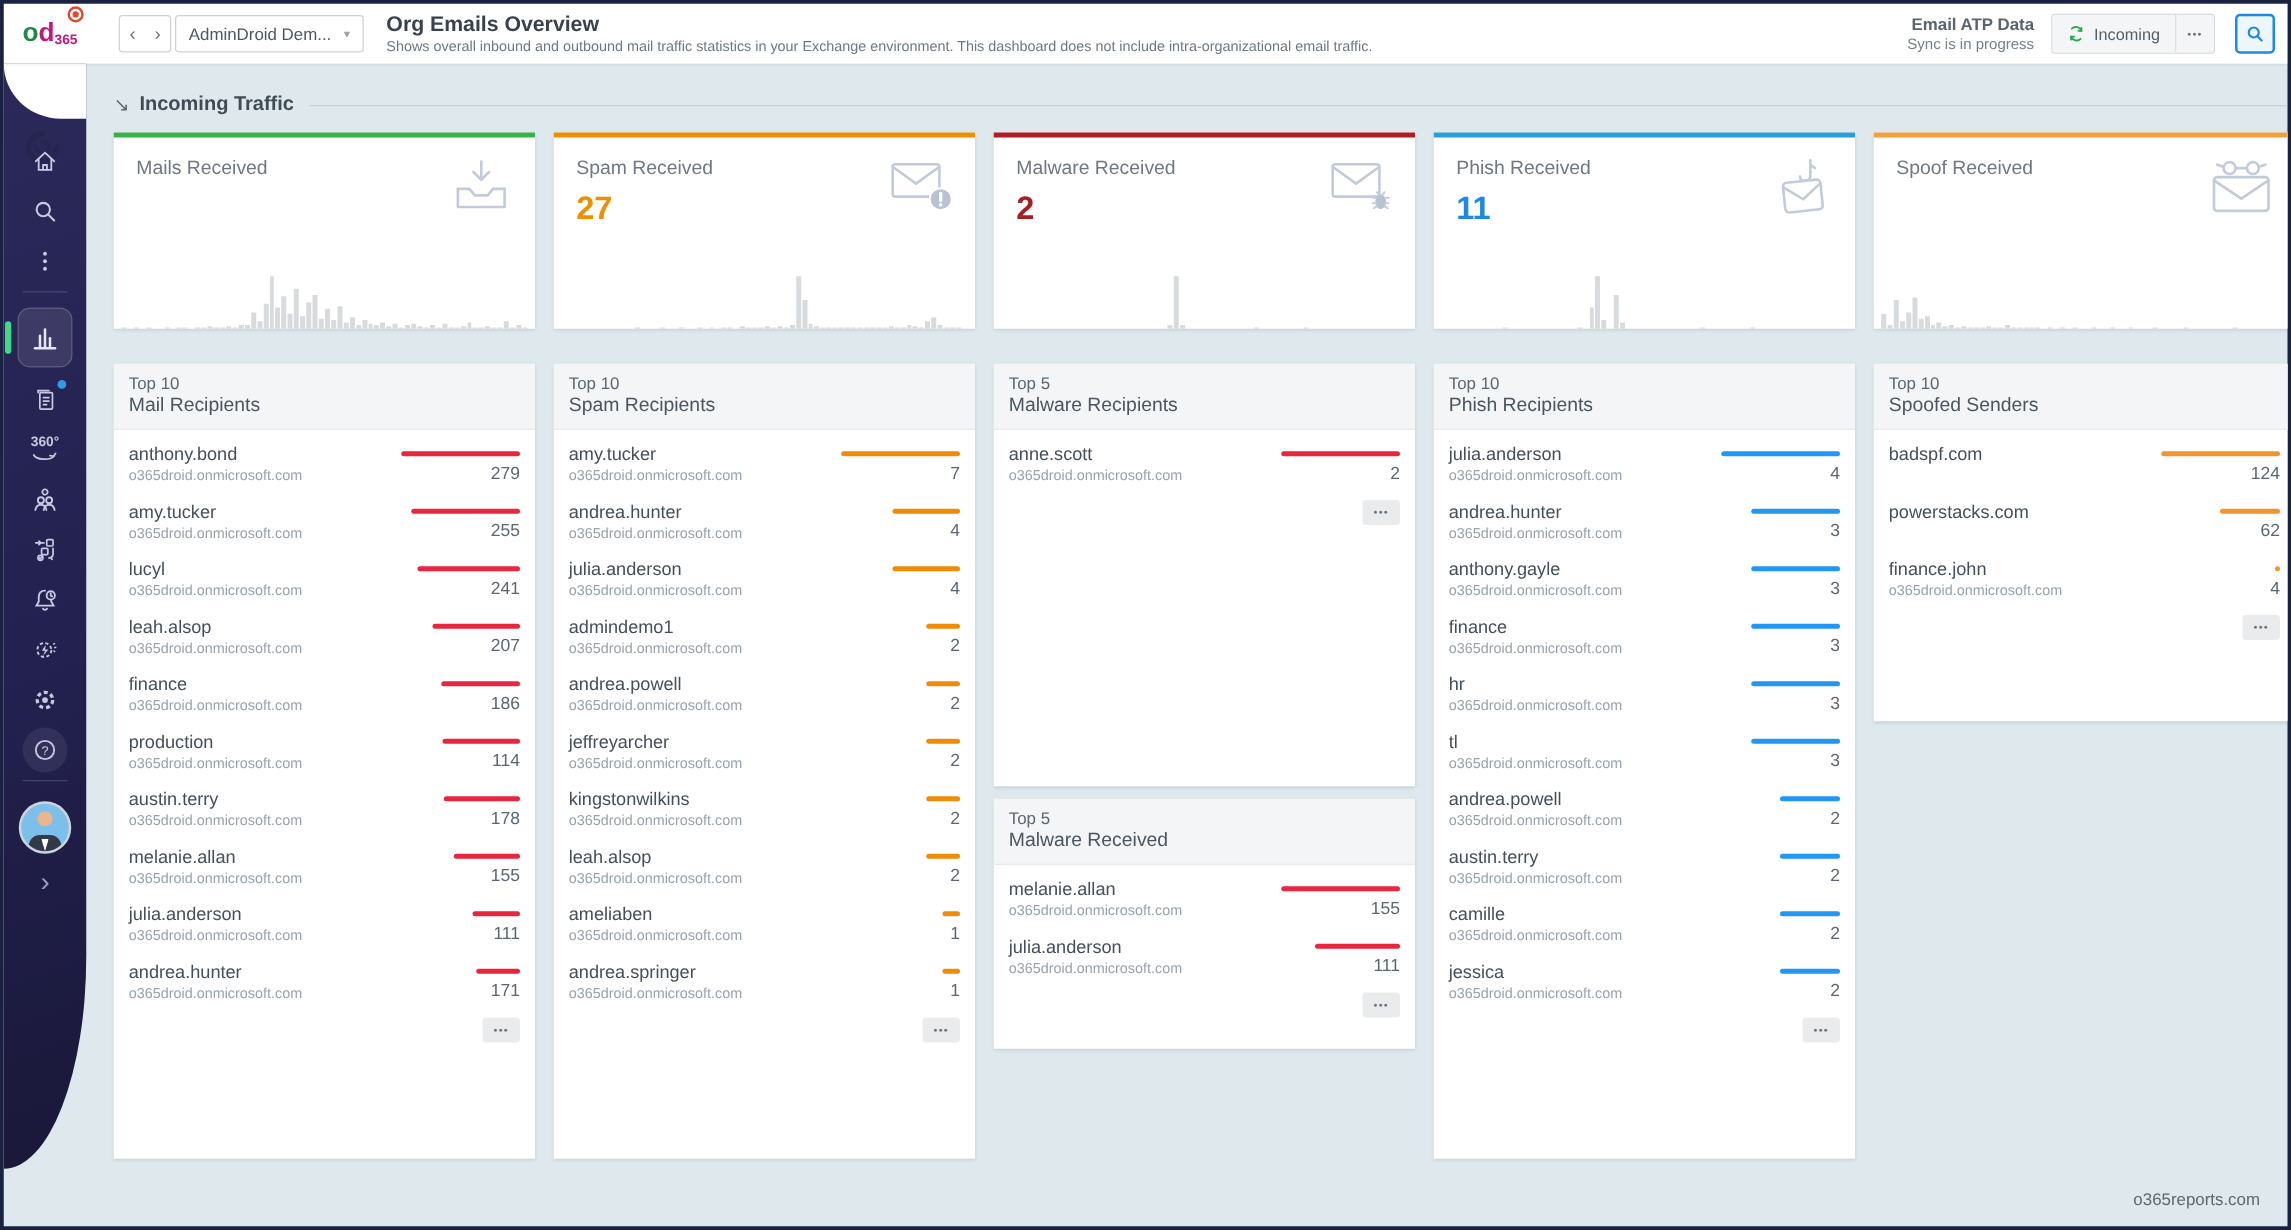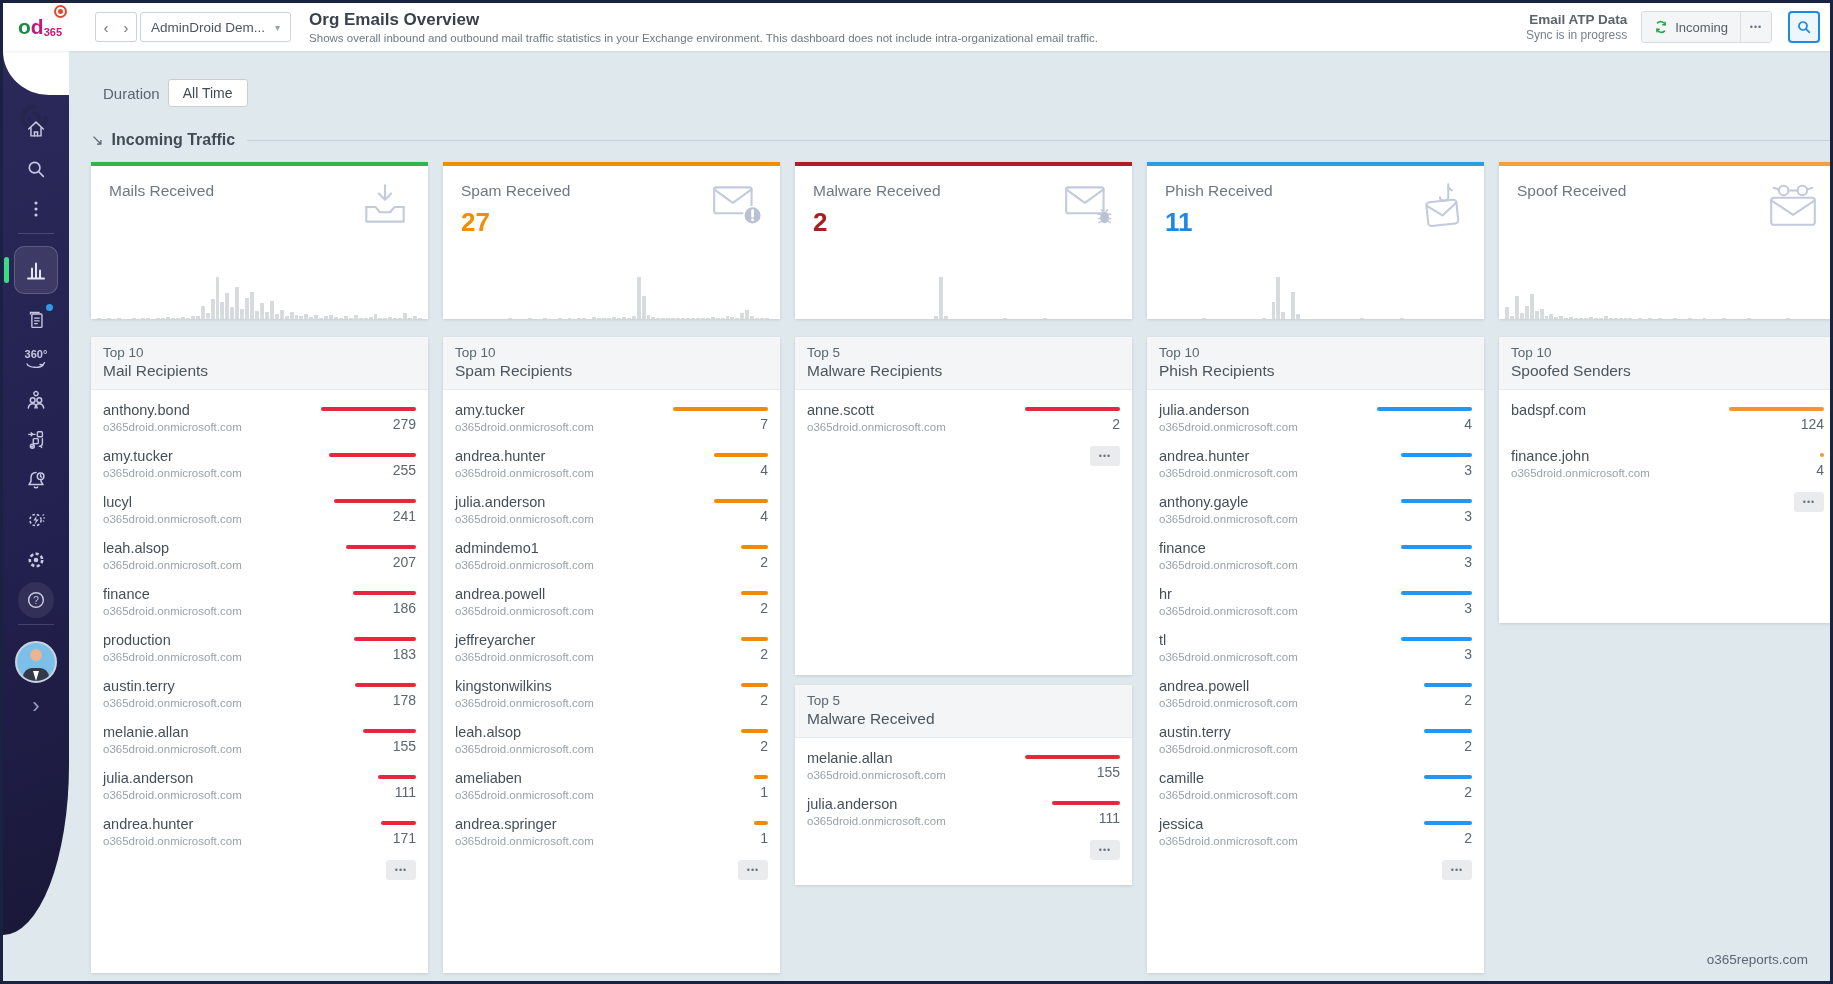--- a/index.html
+++ b/index.html
@@ -62,21 +62,21 @@
   .duration-row{margin:28px 0 0 12px;display:flex;align-items:center;}
   .duration-label{font-size:15px;color:#5a646e;}
   .duration-btn{margin-left:8px;padding:5px 14px;background:#fff;border:1px solid #c9ced3;border-radius:3px;
     font-size:14px;color:#3f4a55;cursor:pointer;}
   .sect-row{margin-top:24px;display:flex;align-items:center;}
   .sect-arrow{font-size:15px;color:#5a646e;margin-right:8px;}
   .sect-title{font-size:16px;font-weight:bold;color:#414b56;}
   .sect-line{flex:1;height:1px;background:#c6d2d8;margin-left:12px;}
   .grid{display:grid;grid-template-columns:repeat(5,337px);gap:15px;}
   .stats{margin-top:13px;}
-  .lists{margin-top:18px;align-items:start;}
+  .lists{margin-top:28px;align-items:start;}
   .list-col{display:flex;flex-direction:column;gap:10px;}
   
   .stat-card{position:relative;background:#fff;height:157px;box-sizing:border-box;cursor:pointer;
     border-top:4px solid #888;box-shadow:0 1px 3px rgba(30,50,70,.14);padding:16px 18px 0;}
   .stat-title{font-size:15.5px;color:#6f7882;}
   .stat-value{font-size:26px;font-weight:bold;margin-top:7px;}
   .stat-icon{position:absolute;right:16px;top:16px;}
   .spark{position:absolute;left:6px;right:6px;bottom:0;height:44px;display:flex;align-items:flex-end;gap:1px;}
   .spark-bar{flex:1;background:#d7dbde;}
   
@@ -271,24 +271,20 @@
     </div>
     <span class="search-btn">
       <svg width="16" height="16" viewBox="0 0 24 24" fill="none" stroke="#1e88e5" stroke-width="2.6" stroke-linecap="round">
           <circle cx="10.5" cy="10.5" r="6"></circle>
           <path d="M15.2 15.2L20 20"></path>
         </svg>
     </span>
   </header>
 
   <main class="main">
-    <div class="duration-row">
-      <span class="duration-label">Duration</span>
-      <button class="duration-btn">All Time</button>
-    </div>
     <div class="sect-row">
       <span class="sect-arrow">↘</span>
       <span class="sect-title">Incoming Traffic</span>
       <span class="sect-line"></span>
     </div>
     <div class="grid stats" id="stats-grid">
   <div class="stat-card" style="border-top-color: rgb(54, 178, 74);">
     <div class="stat-title">Mails Received</div>
     <span class="stat-icon">
   <svg width="54" height="46" viewBox="0 0 52 44" fill="none" stroke="#c2cadb" stroke-width="2" stroke-linecap="round" stroke-linejoin="round">
@@ -758,21 +754,21 @@
     </div>
   </div>
 
   <div class="row">
     <div class="row-l">
       <div class="row-name">production</div>
       <div class="row-domain">o365droid.onmicrosoft.com</div>
     </div>
     <div class="row-r">
       <div class="row-bar" style="width: 62px; background: rgb(232, 39, 63);"></div>
-      <div class="row-val">183</div>
+      <div class="row-val">114</div>
     </div>
   </div>
 
   <div class="row">
     <div class="row-l">
       <div class="row-name">austin.terry</div>
       <div class="row-domain">o365droid.onmicrosoft.com</div>
     </div>
     <div class="row-r">
       <div class="row-bar" style="width: 61px; background: rgb(232, 39, 63);"></div>
@@ -1130,20 +1126,30 @@
       <div class="row-name">badspf.com</div>
       <div class="row-domain"></div>
     </div>
     <div class="row-r">
       <div class="row-bar" style="width: 95px; background: rgb(240, 150, 46);"></div>
       <div class="row-val">124</div>
     </div>
   </div>
 
 
+  <div class="row">
+    <div class="row-l">
+      <div class="row-name">powerstacks.com</div>
+      <div class="row-domain"></div>
+    </div>
+    <div class="row-r">
+      <div class="row-bar" style="width: 48px; background: rgb(240, 150, 46);"></div>
+      <div class="row-val">62</div>
+    </div>
+  </div>
 
   <div class="row">
     <div class="row-l">
       <div class="row-name">finance.john</div>
       <div class="row-domain">o365droid.onmicrosoft.com</div>
     </div>
     <div class="row-r">
       <div class="row-bar" style="width: 4px; background: rgb(240, 150, 46);"></div>
       <div class="row-val">4</div>
     </div>

